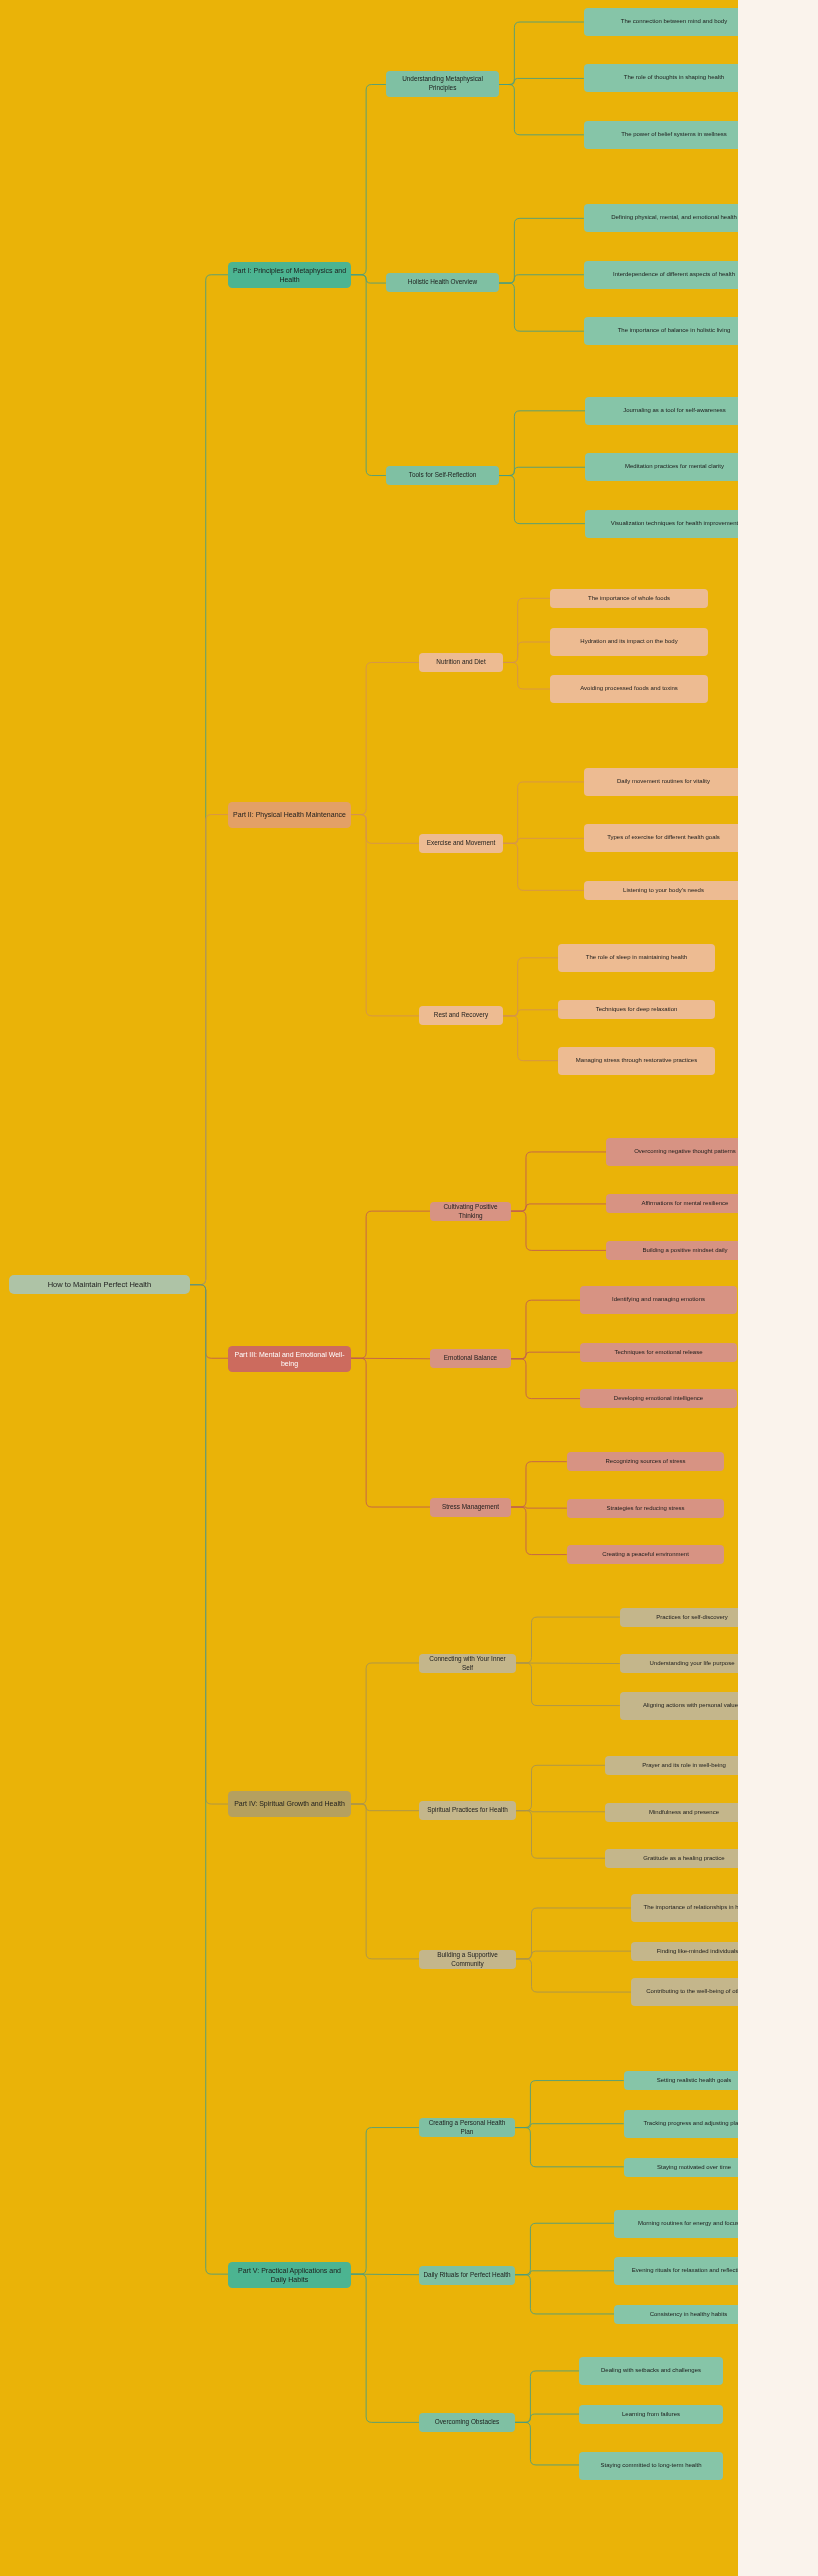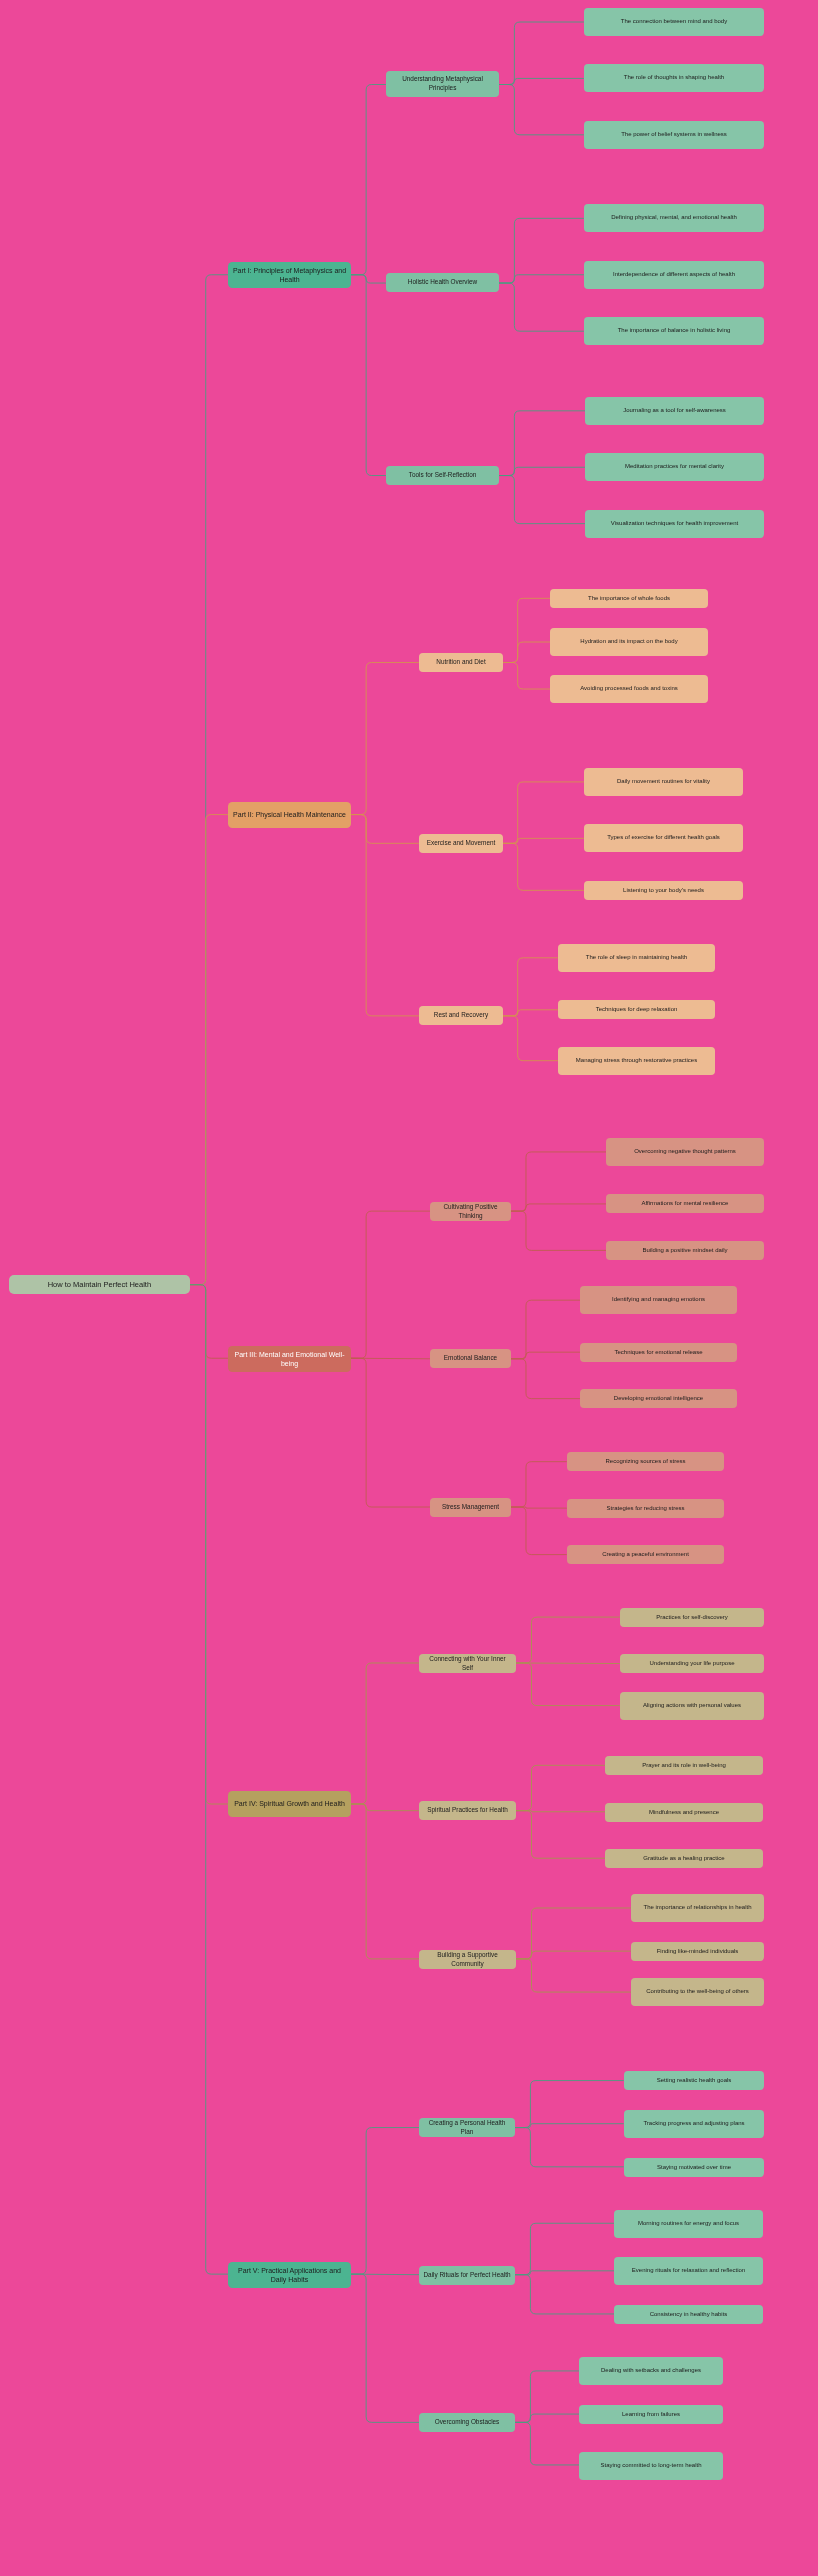--- a/index.html
+++ b/index.html
@@ -5,23 +5,23 @@
 <style>
   * { box-sizing: border-box; margin: 0; padding: 0; }
   html, body {
     width: 818px;
     height: 2576px;
     background: #faf3ec;
     font-family: "Liberation Sans", sans-serif;
   }
   #canvas {
     position: relative;
-    width: 818px;
+    width: 738px;
     height: 2576px;
-    background: #ec4899;
+    background: #eab308;
     overflow: hidden;
   }
   #links {
     position: absolute;
     top: 0; left: 0;
     width: 818px;
     height: 2576px;
     pointer-events: none;
   }
   .node {

